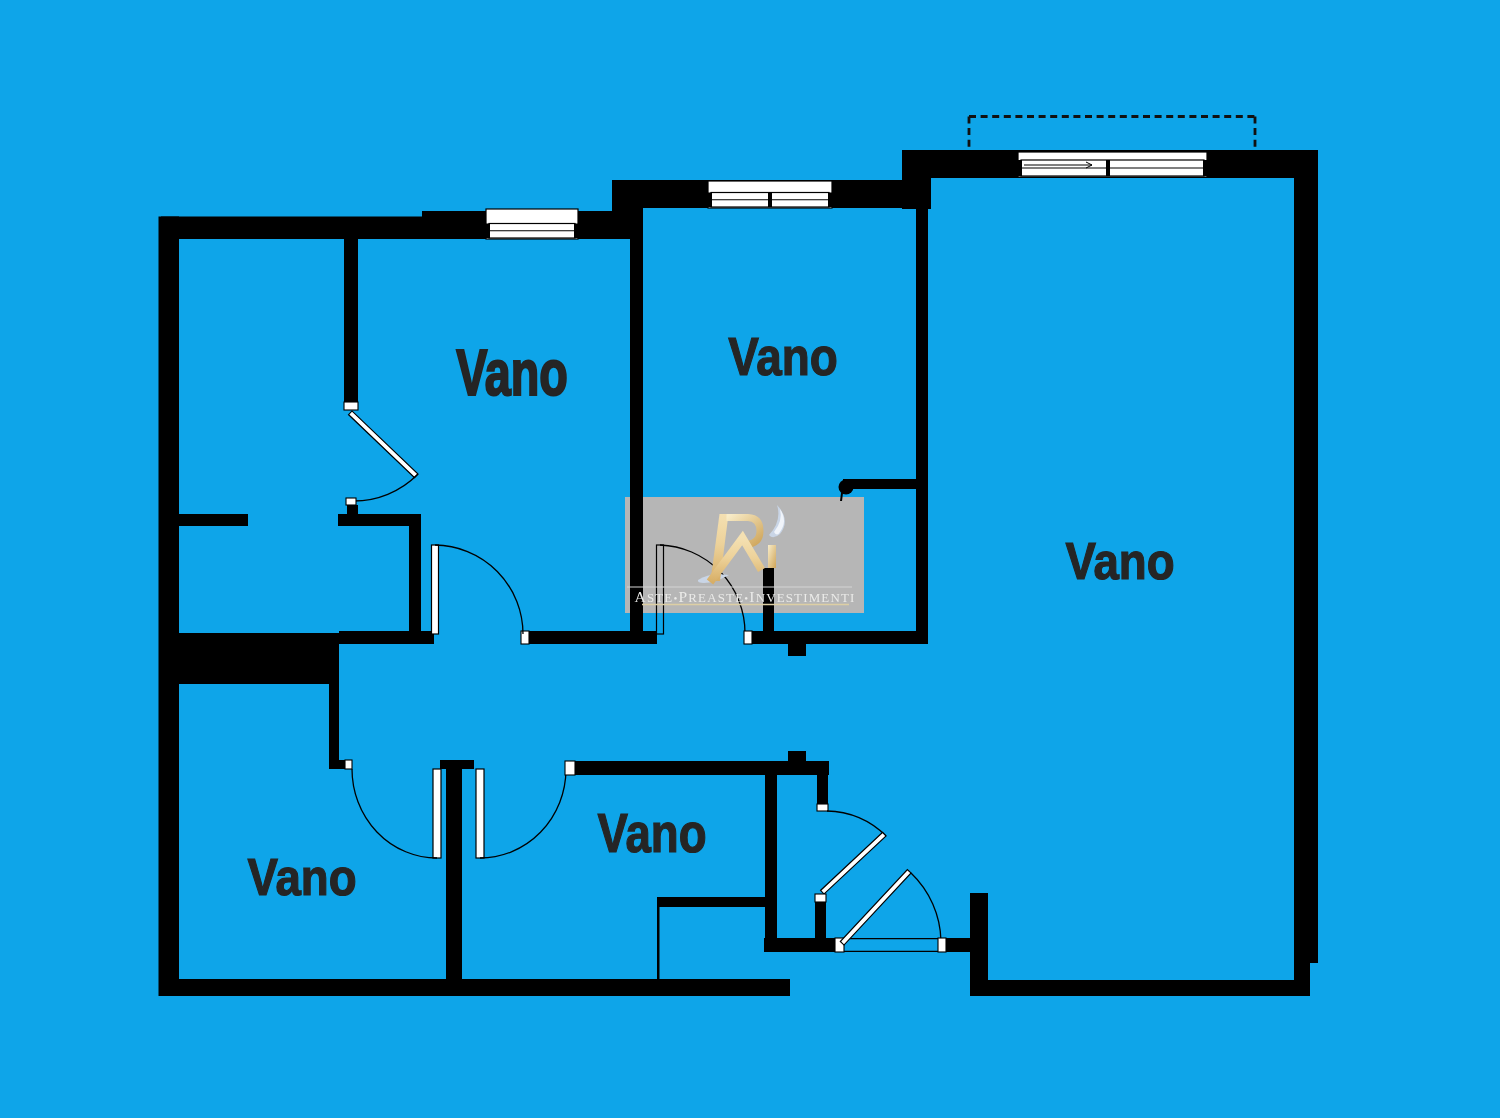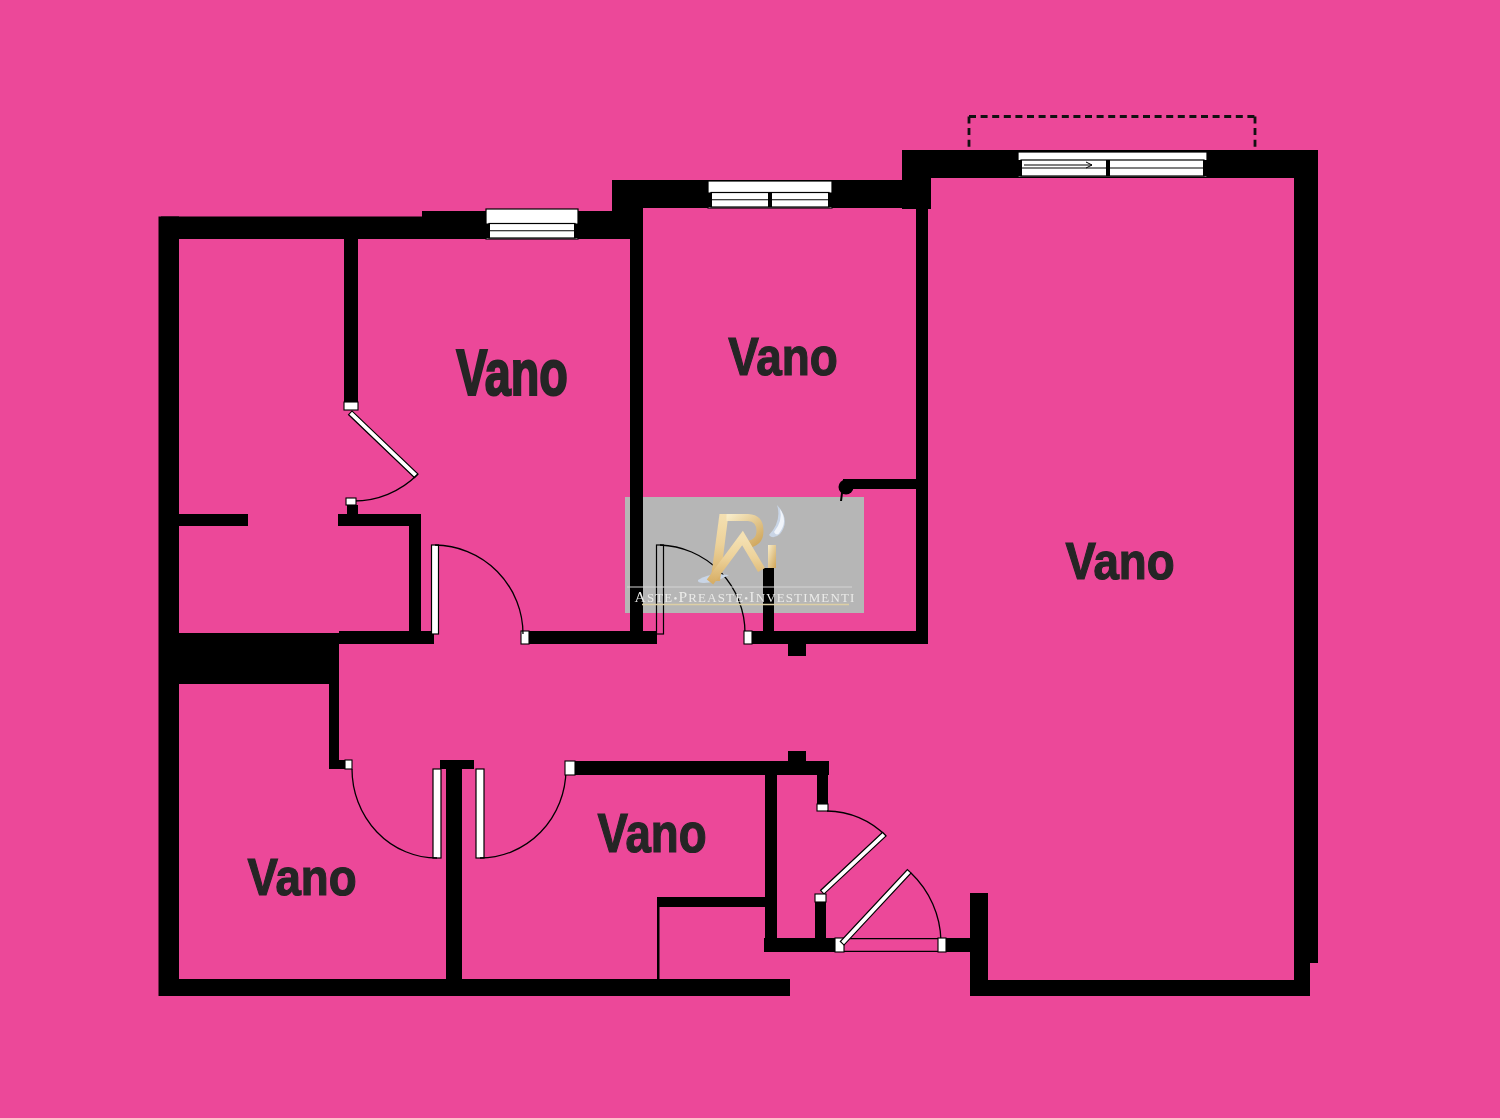--- a/index.html
+++ b/index.html
@@ -1,15 +1,15 @@
 <!DOCTYPE html>
 <html><head><meta charset="utf-8">
 <style>
 html,body{margin:0;padding:0;background:#fff;}
-#plan{position:relative;width:1500px;height:1118px;background:#ec4899;overflow:hidden;}
+#plan{position:relative;width:1500px;height:1118px;background:#0ea5e9;overflow:hidden;}
 </style></head>
 <body>
 <div id="plan">
 <svg width="1500" height="1118" viewBox="0 0 1500 1118">
 
 <rect x="625" y="497" width="239" height="116" fill="#b6b6b6"></rect>
 
 <rect x="158.5" y="216.5" width="20.5" height="779.5" fill="#000"></rect>
 
 <rect x="161" y="216.5" width="451" height="22.5" fill="#000"></rect>

